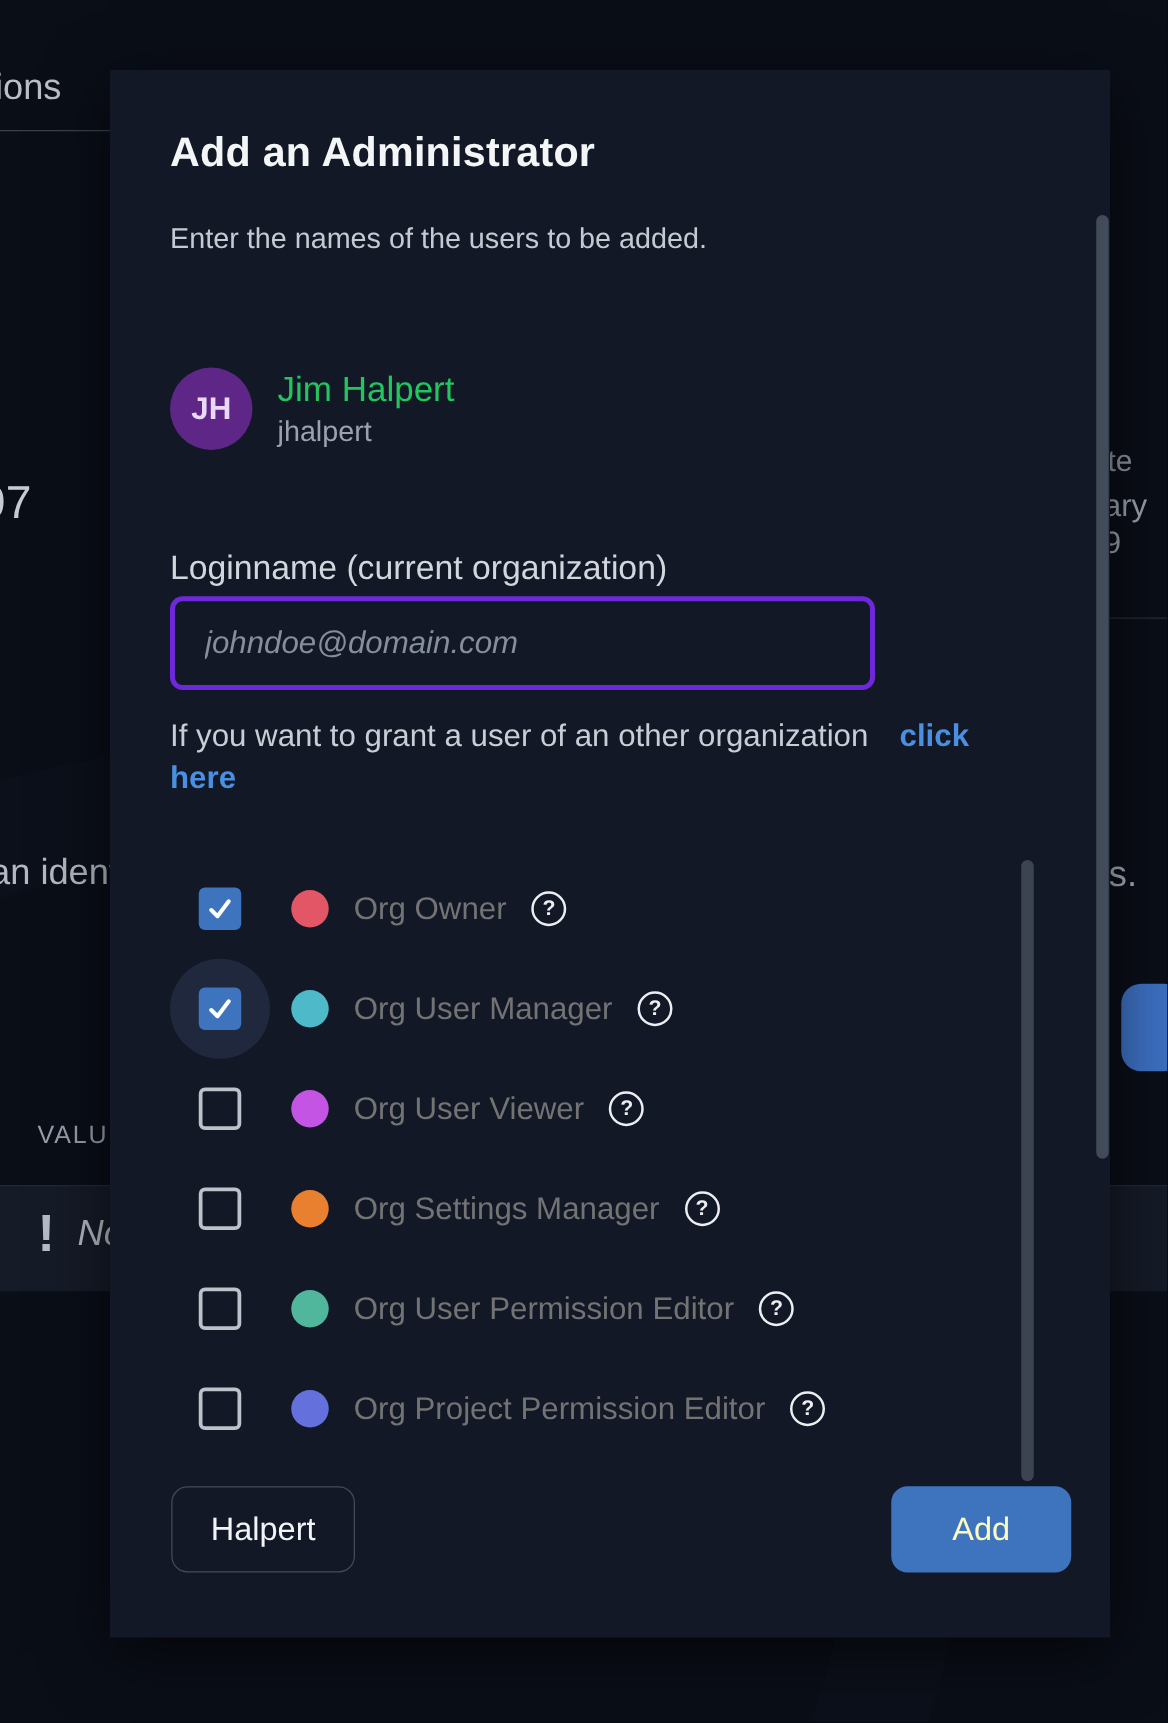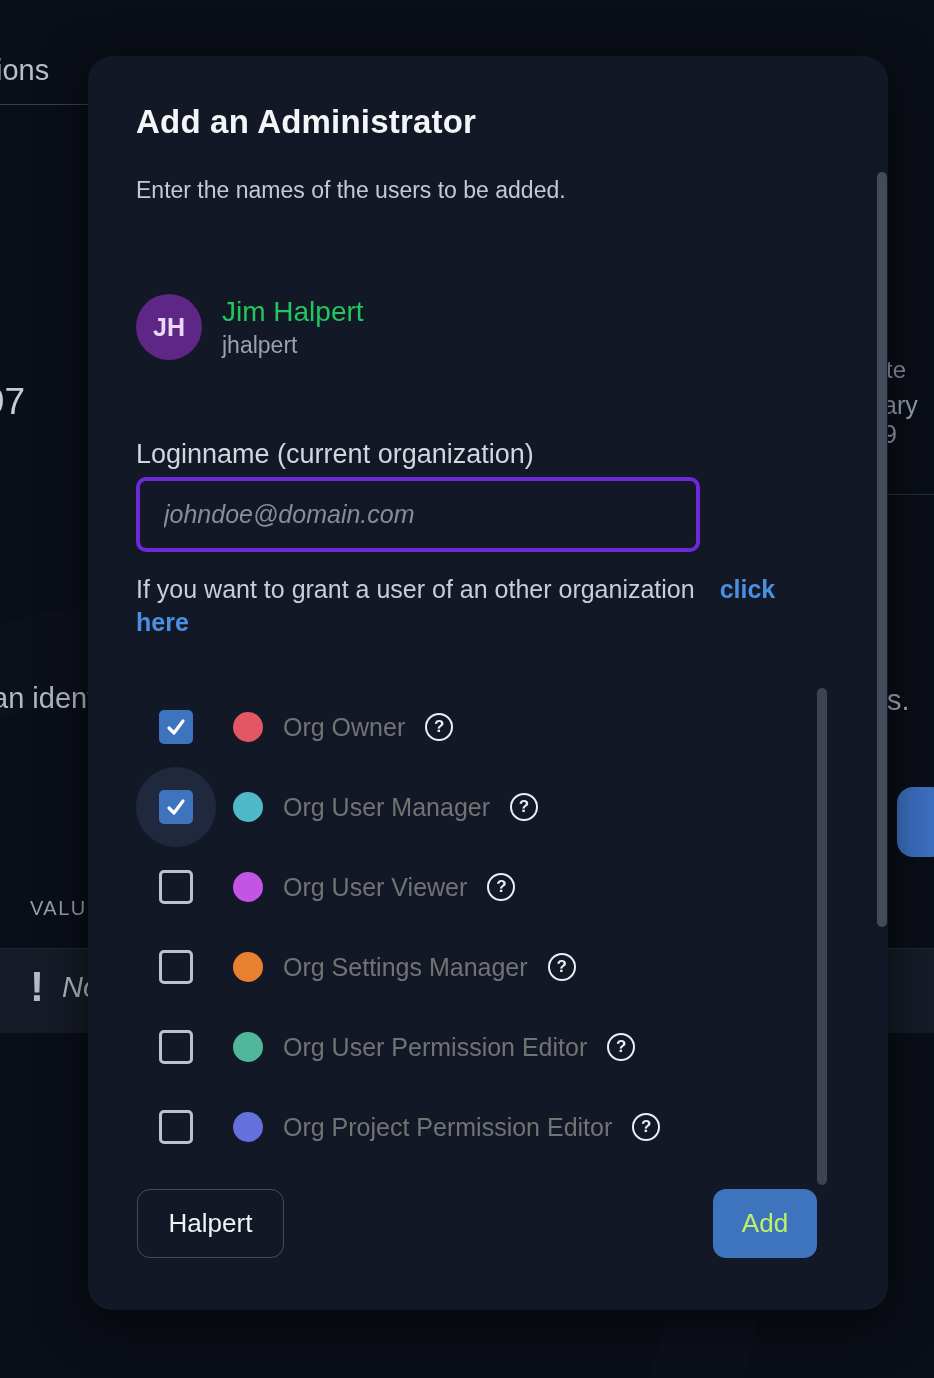--- a/index.html
+++ b/index.html
@@ -32,21 +32,21 @@
   }
   .bg-excl { position:absolute; left:30px; top:14px; font-size:42px; font-weight:900; color:#b6bcc5; font-stretch:condensed; }
   .bg-no { position:absolute; left:62px; top:22px; font-size:29px; font-style:italic; color:#b3b9c2; }
   .bg-fab {
     position:absolute; left:897px; top:787px; width:50px; height:70px;
     background:#3c6fc0; border-radius:16px;
   }
   
   .modal {
     position:absolute; left:88px; top:56px; width:800px; height:1254px;
-    background:#121826; border-radius:24px;
+    background:#121826; border-radius:0;
     box-shadow:0 12px 48px rgba(0,0,0,0.6);
     padding-left:28px;
   }
   .modal-title { position:absolute; left:48px; top:47px; font-size:33px; font-weight:600; color:#f3f5f7; letter-spacing:0.2px; }
   .modal-subtitle { position:absolute; left:48px; top:121px; font-size:23px; color:#c5cad2; }
   
   .avatar {
     position:absolute; left:48px; top:238px; width:66px; height:66px; border-radius:50%;
     display:flex; align-items:center; justify-content:center;
     font-size:25px; font-weight:700; color:#ead9f6;
@@ -95,21 +95,21 @@
   
   .btn {
     position:absolute; top:1133px; height:69px; border-radius:13px;
     font-size:26px; font-family:"Liberation Sans", sans-serif;
     display:flex; align-items:center; justify-content:center; cursor:pointer;
   }
   .btn-cancel {
     left:49px; width:147px;
     background:transparent; border:1px solid rgba(255,255,255,0.22); color:#f1f3f6;
   }
-  .btn-add { left:625px; width:104px; border:none; color:#bef264; }
+  .btn-add { left:625px; width:144px; border:none; color:#fef9c3; }
 </style>
 </head>
 <body>
 
 <div class="page">
 
   <div class="bg-curve"></div>
 
   <span class="bg-frag bg-heading">ions</span>
   <div class="bg-divider-left"></div>

